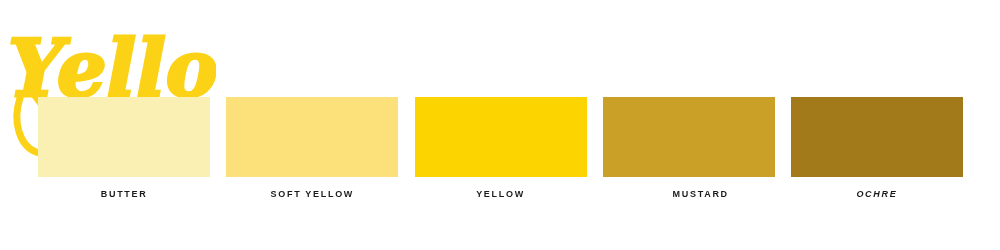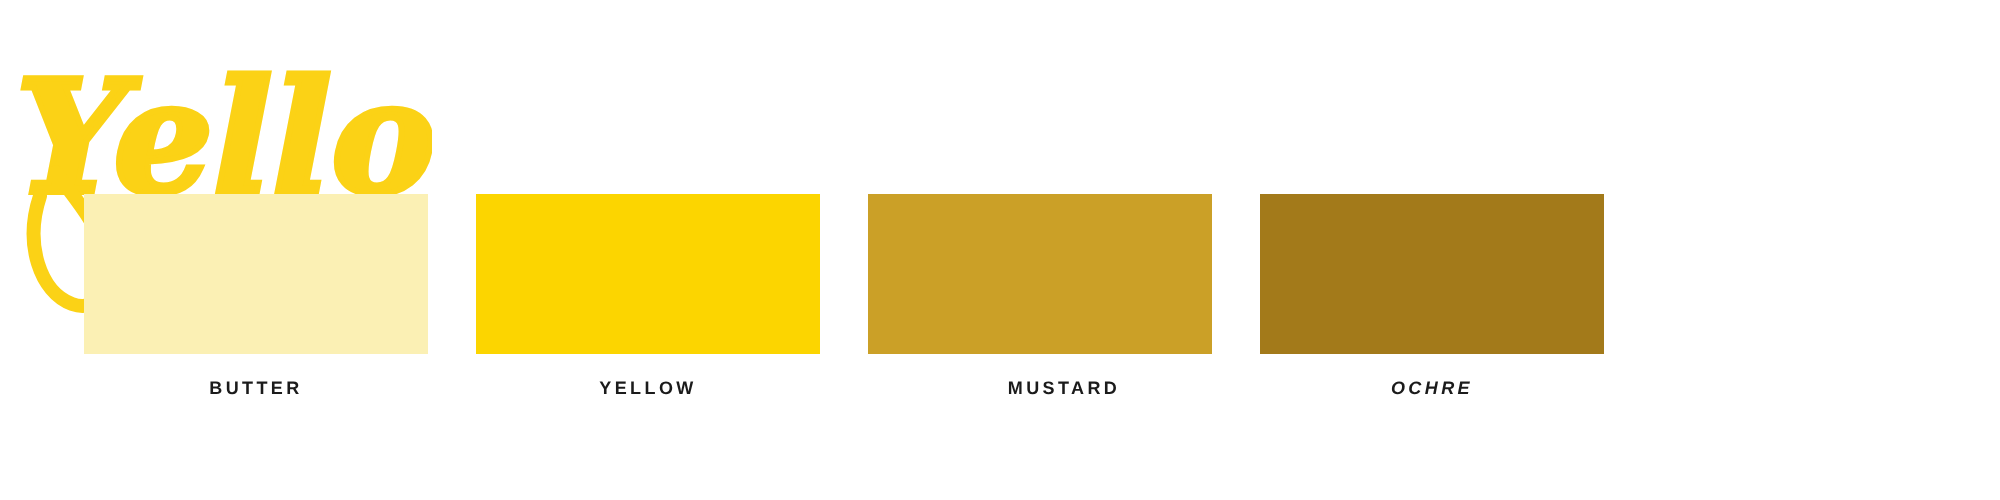--- a/index.html
+++ b/index.html
@@ -90,20 +90,24 @@
     </svg>
   </div>
 
   <div class="swatch-row">
 
     <div class="swatch">
       <span class="chip" style="background:#FBF0B4"></span>
       <span class="chip-label" style="color: rgb(27, 27, 27);">BUTTER</span>
     </div>
 
+    <div class="swatch">
+      <span class="chip" style="background:#FCE079"></span>
+      <span class="chip-label" style="color: rgb(27, 27, 27);">SOFT YELLOW</span>
+    </div>
 
     <div class="swatch">
       <span class="chip" style="background:#FCD500"></span>
       <span class="chip-label" style="color: rgb(27, 27, 27);">YELLOW</span>
     </div>
 
     <div class="swatch">
       <span class="chip" style="background:#CBA027"></span>
       <span class="chip-label" style="color: rgb(27, 27, 27); padding-left: 24px;">MUSTARD</span>
     </div>

